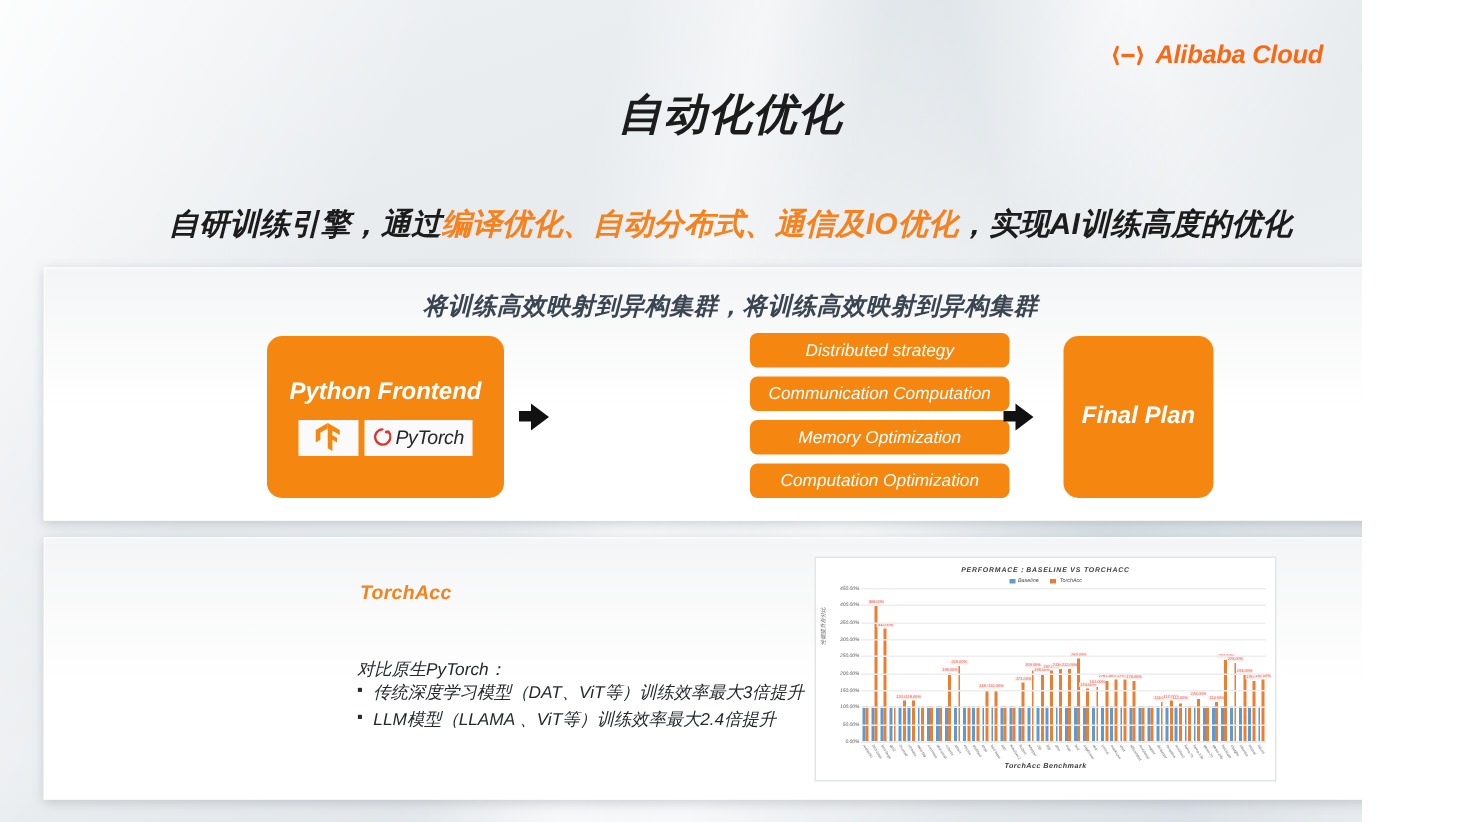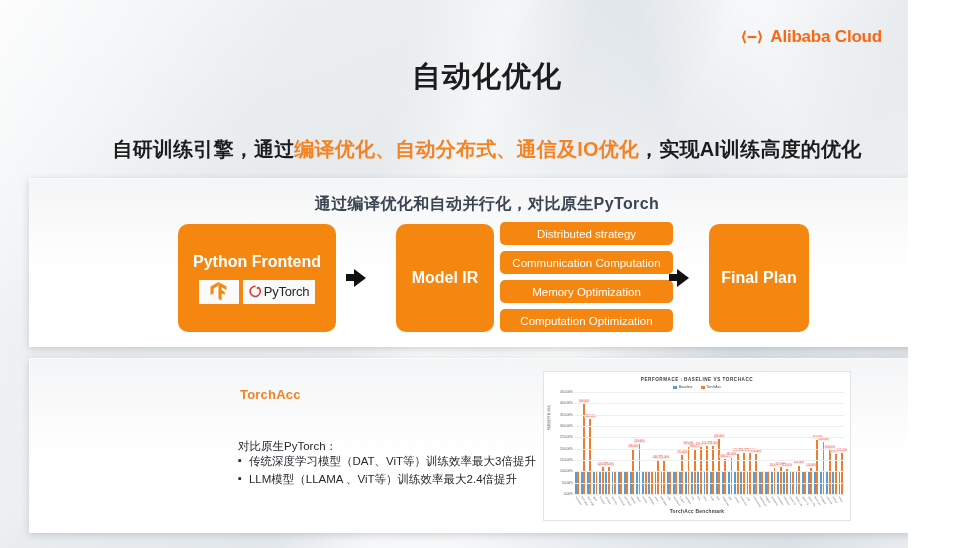--- a/index.html
+++ b/index.html
@@ -14,20 +14,21 @@
     color: #2b2b2b;
   }
   .slide {
     position: relative;
     width: 908px;
     height: 548px;
     background:
       linear-gradient(118deg, rgba(255,255,255,0.85) 0%, rgba(255,255,255,0.0) 26%, rgba(255,255,255,0.0) 46%, rgba(255,255,255,0.75) 62%, rgba(255,255,255,0.0) 78%),
       linear-gradient(160deg, #eef1f3 0%, #e6eaed 38%, #eceff1 58%, #dfe4e8 78%, #e9ecef 100%);
     overflow: hidden;
+    font-style: italic;
   }
   .sheen {
     position: absolute;
     inset: 0;
     background:
       linear-gradient(104deg, rgba(255,255,255,0.0) 40%, rgba(255,255,255,0.55) 49%, rgba(255,255,255,0.0) 57%),
       linear-gradient(74deg, rgba(200,210,218,0.0) 60%, rgba(198,208,216,0.35) 74%, rgba(255,255,255,0.0) 86%);
     pointer-events: none;
   }
 
@@ -403,21 +404,21 @@
     <span class="brand-text">Alibaba Cloud</span>
   </div>
 
   <div class="page-title">自动化优化</div>
 
   <div class="subtitle">
     <span>自研训练引擎，通过</span><span class="hl">编译优化、自动分布式、通信及IO优化</span><span>，实现AI训练高度的优化</span>
   </div>
 
   <div class="card card-top">
-    <div class="diagram-heading">通过编译优化和自动并行化，对比原生PyTorch</div>
+    <div class="diagram-heading">将训练高效映射到异构集群，将训练高效映射到异构集群</div>
 
     <div class="flow">
 
       <div class="obox obox-py">
         <span class="lbl">Python Frontend</span>
         <span class="logos">
           <span class="logo-chip tf">
             <svg width="17" height="19" viewBox="0 0 17 19">
               <path d="M8.5 0 L16.5 4.6 L16.5 8 L11.6 5.2 L11.6 8.1 L14.7 9.9 L14.7 13 L11.6 11.2 L11.6 18.6 L8.5 16.8 Z" fill="#f58711"></path>
               <path d="M8.5 0 L0.5 4.6 L0.5 13 L3.6 11.2 L3.6 6.4 L8.5 3.6 Z" fill="#f58711"></path>
@@ -429,23 +430,20 @@
               <circle cx="8.6" cy="3.0" r="1.05" fill="#e4322b"></circle>
             </svg>
             <span class="pt-text">PyTorch</span>
           </span>
         </span>
       </div>
 
       <div class="arrow-tail arrow-1-tail"></div>
       <div class="arrow arrow-1"></div>
 
-      <div class="obox obox-ir">
-        <span class="lbl">Model IR</span>
-      </div>
 
       <div class="opt-stack">
         <div class="opt-item">Distributed strategy</div>
         <div class="opt-item">Communication Computation</div>
         <div class="opt-item">Memory Optimization</div>
         <div class="opt-item">Computation Optimization</div>
       </div>
 
       <div class="arrow-tail arrow-2-tail"></div>
       <div class="arrow arrow-2"></div>

